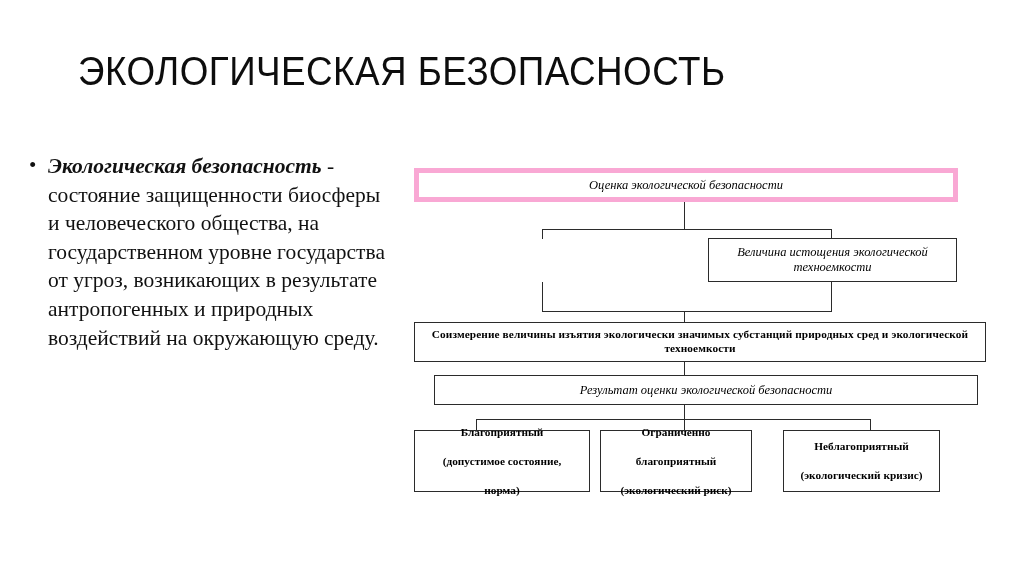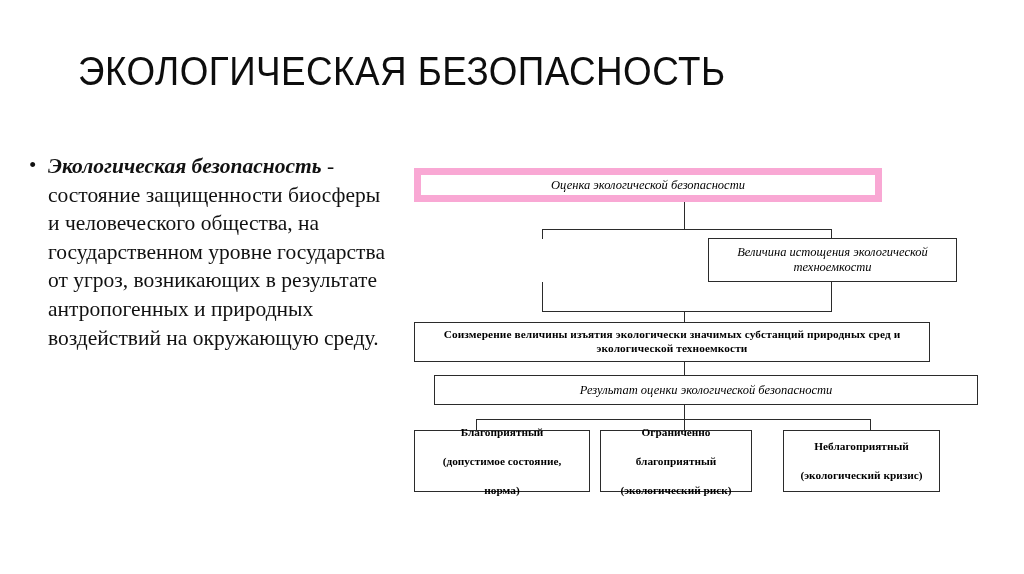--- a/index.html
+++ b/index.html
@@ -78,22 +78,22 @@
     justify-content: center;
     text-align: center;
     z-index: 2;
   }
   .node span {
     display: block;
     line-height: 1.2;
   }
 
   .n-top {
-    left: 2px; top: 8px; width: 468px; height: 34px;
-    border: 7px solid #f9a8d4;
+    left: 2px; top: 8px; width: 544px; height: 34px;
+    border: 5px solid #f9a8d4;
   }
   .n-top span {
     font-size: 12.5px;
     font-style: italic;
     font-weight: 400;
   }
 
   .n-tech {
     left: 3px; top: 78px; width: 255px; height: 44px;
   }
@@ -106,21 +106,21 @@
   .n-exhaust {
     left: 296px; top: 78px; width: 249px; height: 44px;
   }
   .n-exhaust span {
     font-size: 12.5px;
     font-style: italic;
     font-weight: normal;
   }
 
   .n-compare {
-    left: 2px; top: 162px; width: 516px; height: 40px;
+    left: 2px; top: 162px; width: 572px; height: 40px;
   }
   .n-compare span {
     font-size: 11.3px;
     font-weight: bold;
     letter-spacing: 0.1px;
   }
 
   .n-result {
     left: 2px; top: 215px; width: 544px; height: 30px; margin-left: 20px;
   }

